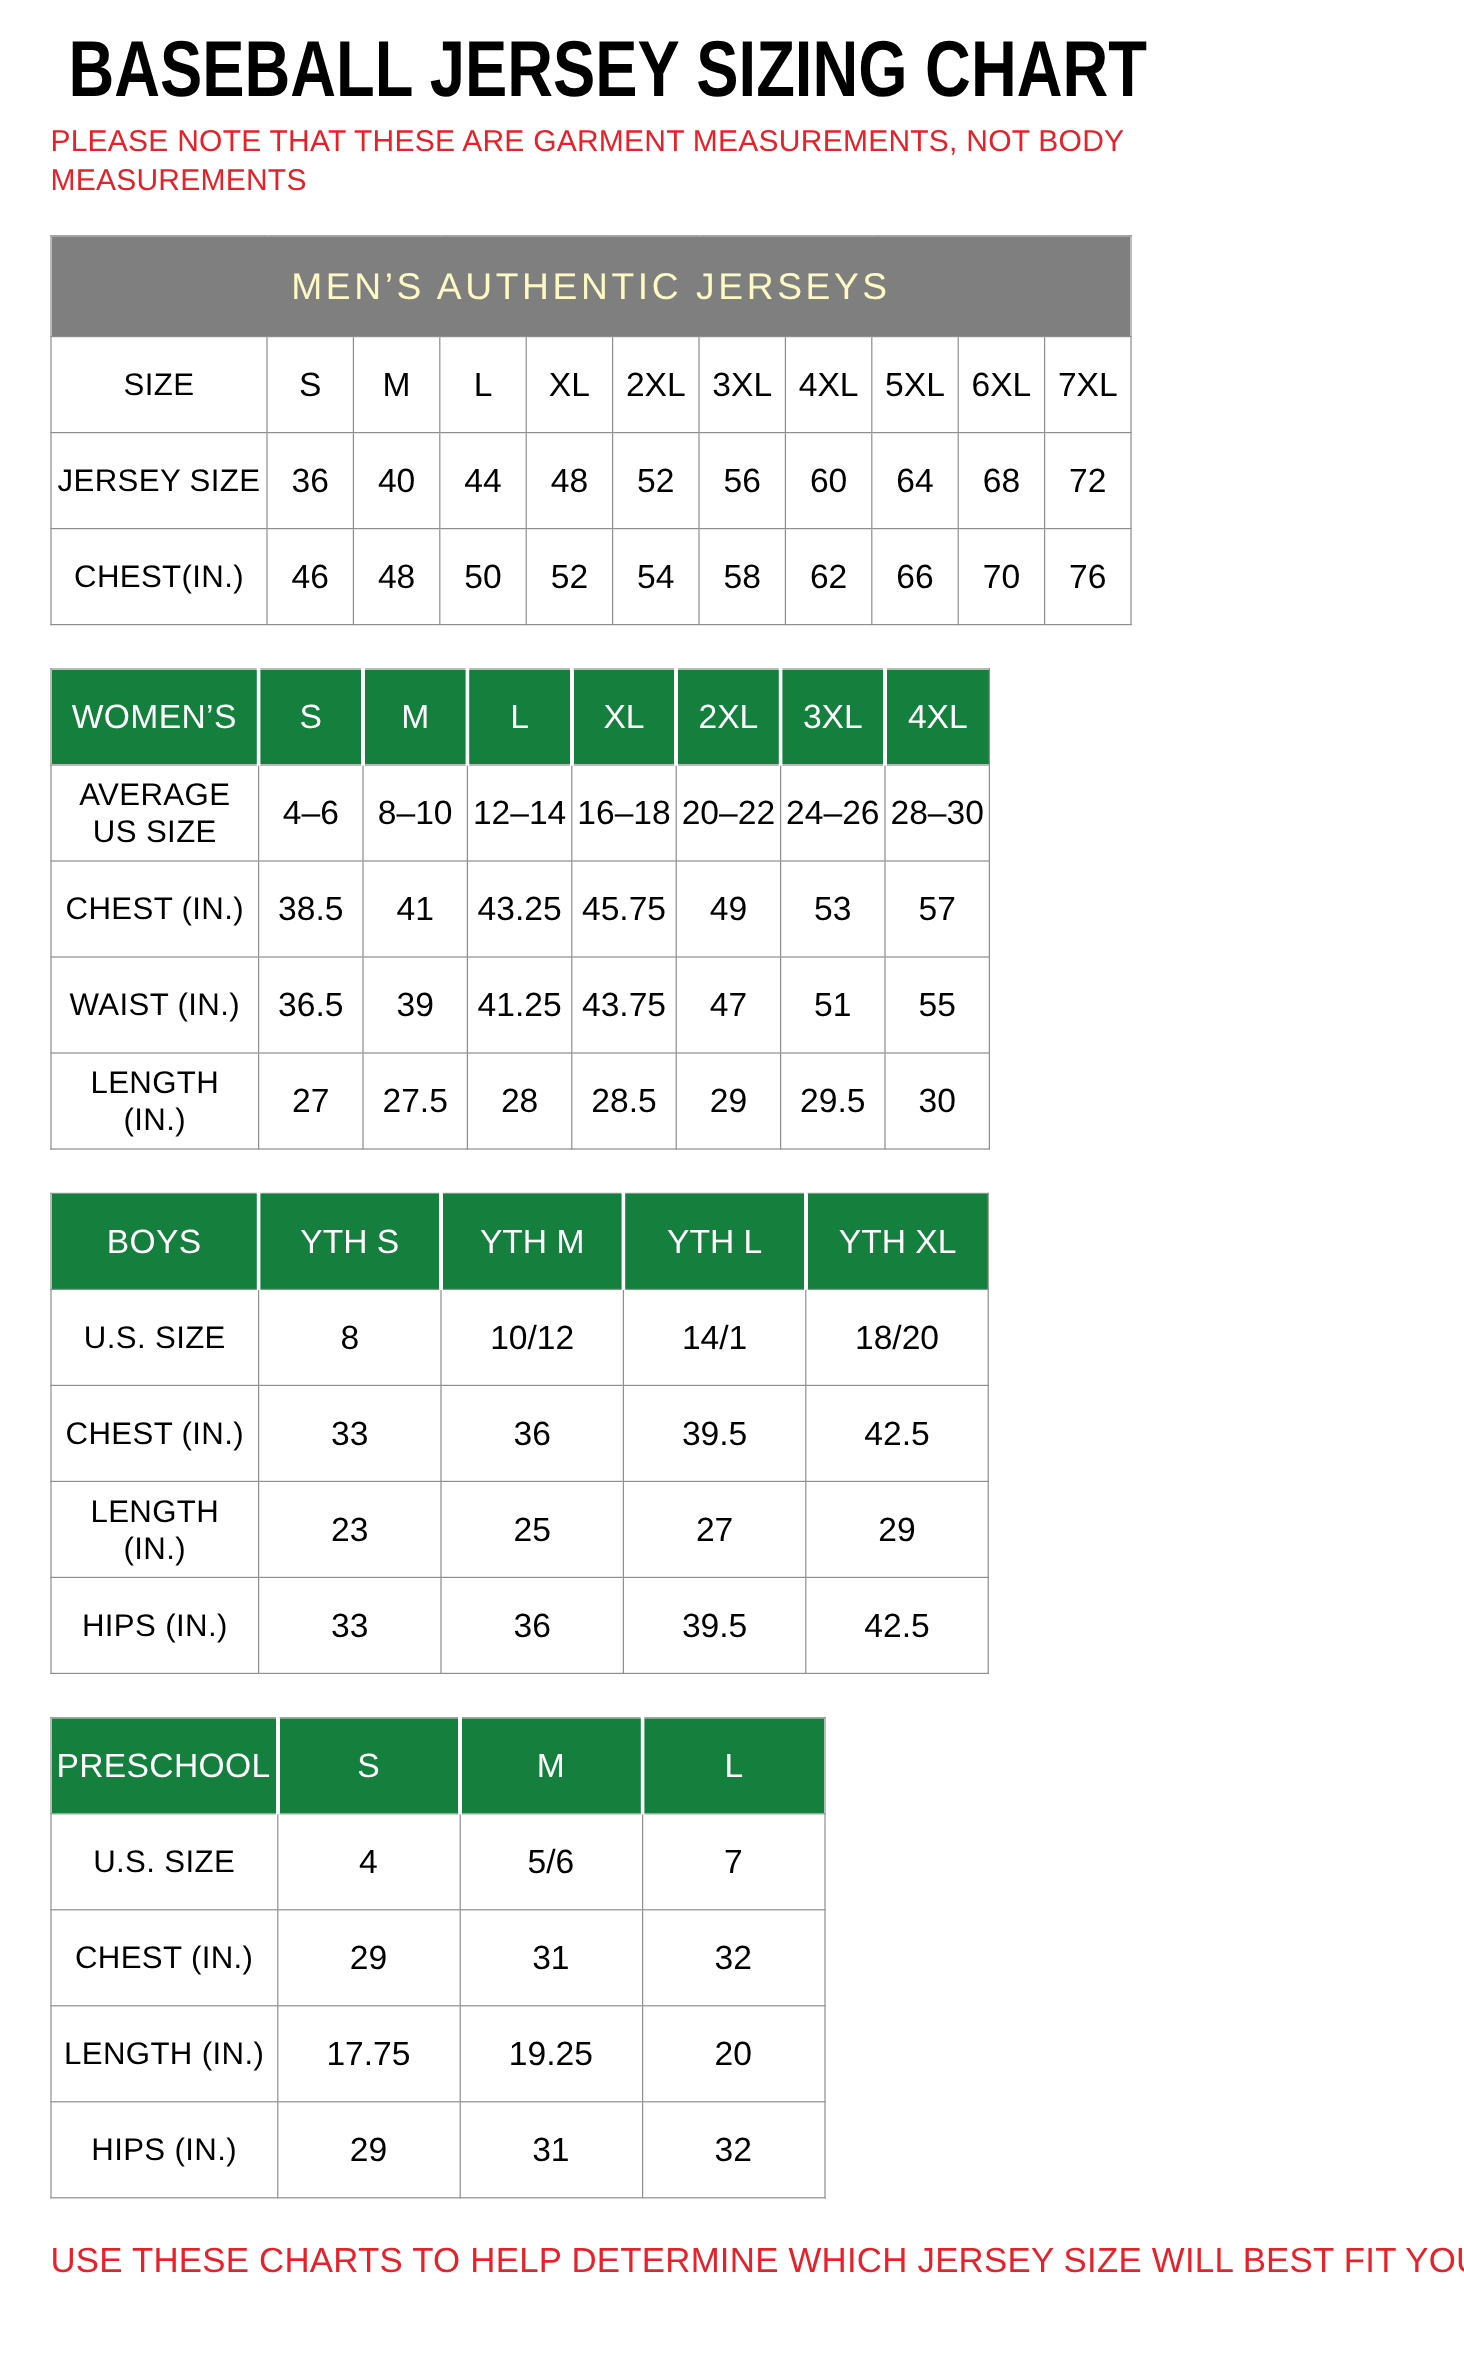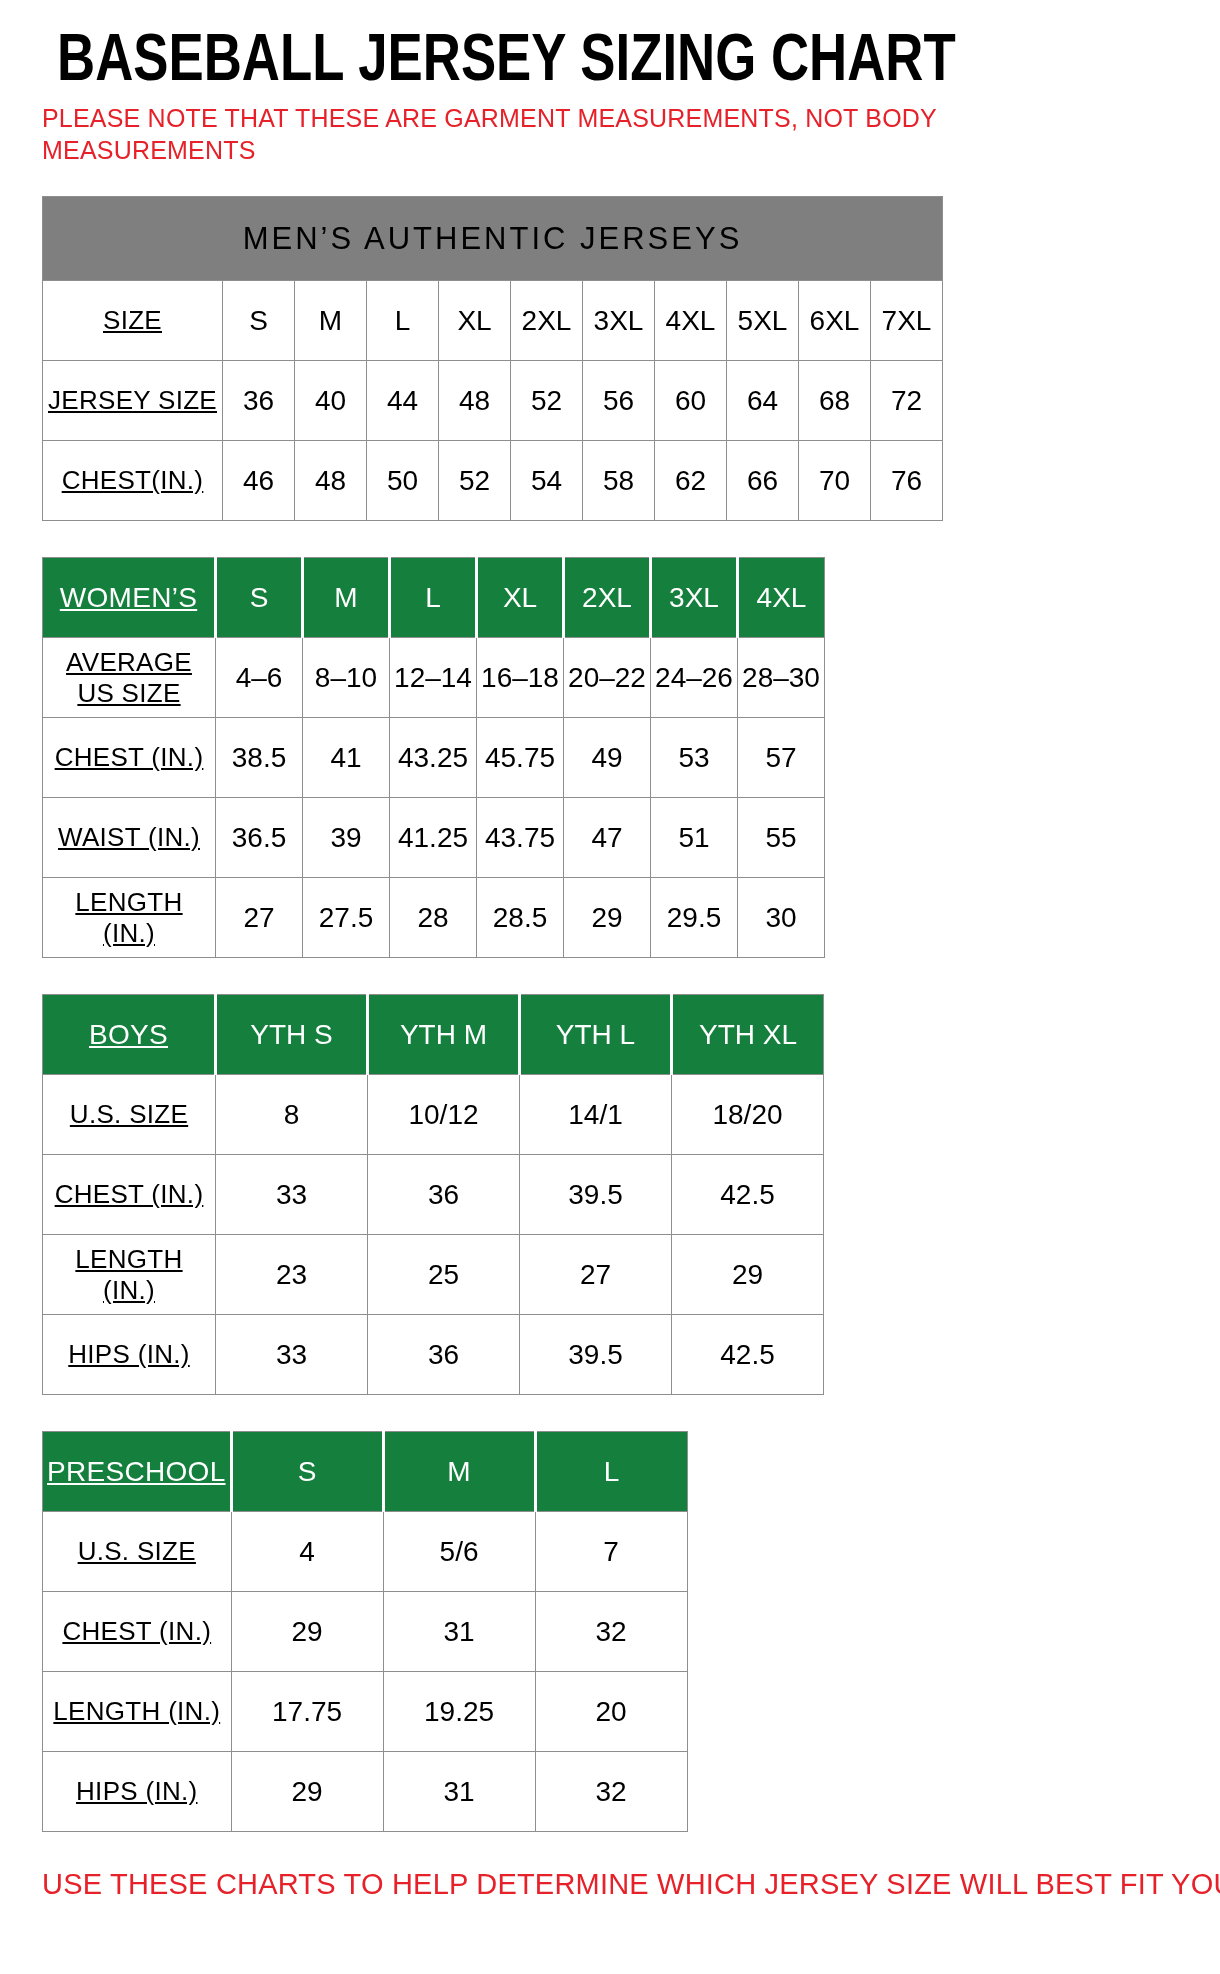--- a/index.html
+++ b/index.html
@@ -47,37 +47,36 @@
     vertical-align: middle;
     padding: 2px 4px;
     font-size: 28px;
     box-sizing: border-box;
     overflow: hidden;
   }
   table.sizing-table tr { height: 80px; }
   table.sizing-table td.title-bar {
     height: 84px;
     background: #7f7f7f;
-    color: #000000;
+    color: #fef9c3;
     font-size: 31px;
     letter-spacing: 3px;
   }
   table.sizing-table tr.head td {
     background: #15803d;
     color: #ffffff;
     font-size: 28px;
     height: 78px;
   }
   table.sizing-table tr.head td:not(:first-child) {
     border-left: 3px solid #ffffff;
   }
   table.sizing-table td.label {
     font-size: 26px;
     letter-spacing: 0.3px;
-    text-decoration: underline;
   }
   .footer-note {
     margin: 0;
     color: #e62129;
     font-size: 29px;
     letter-spacing: 0.2px;
     white-space: nowrap;
   }
 </style>
 </head>

